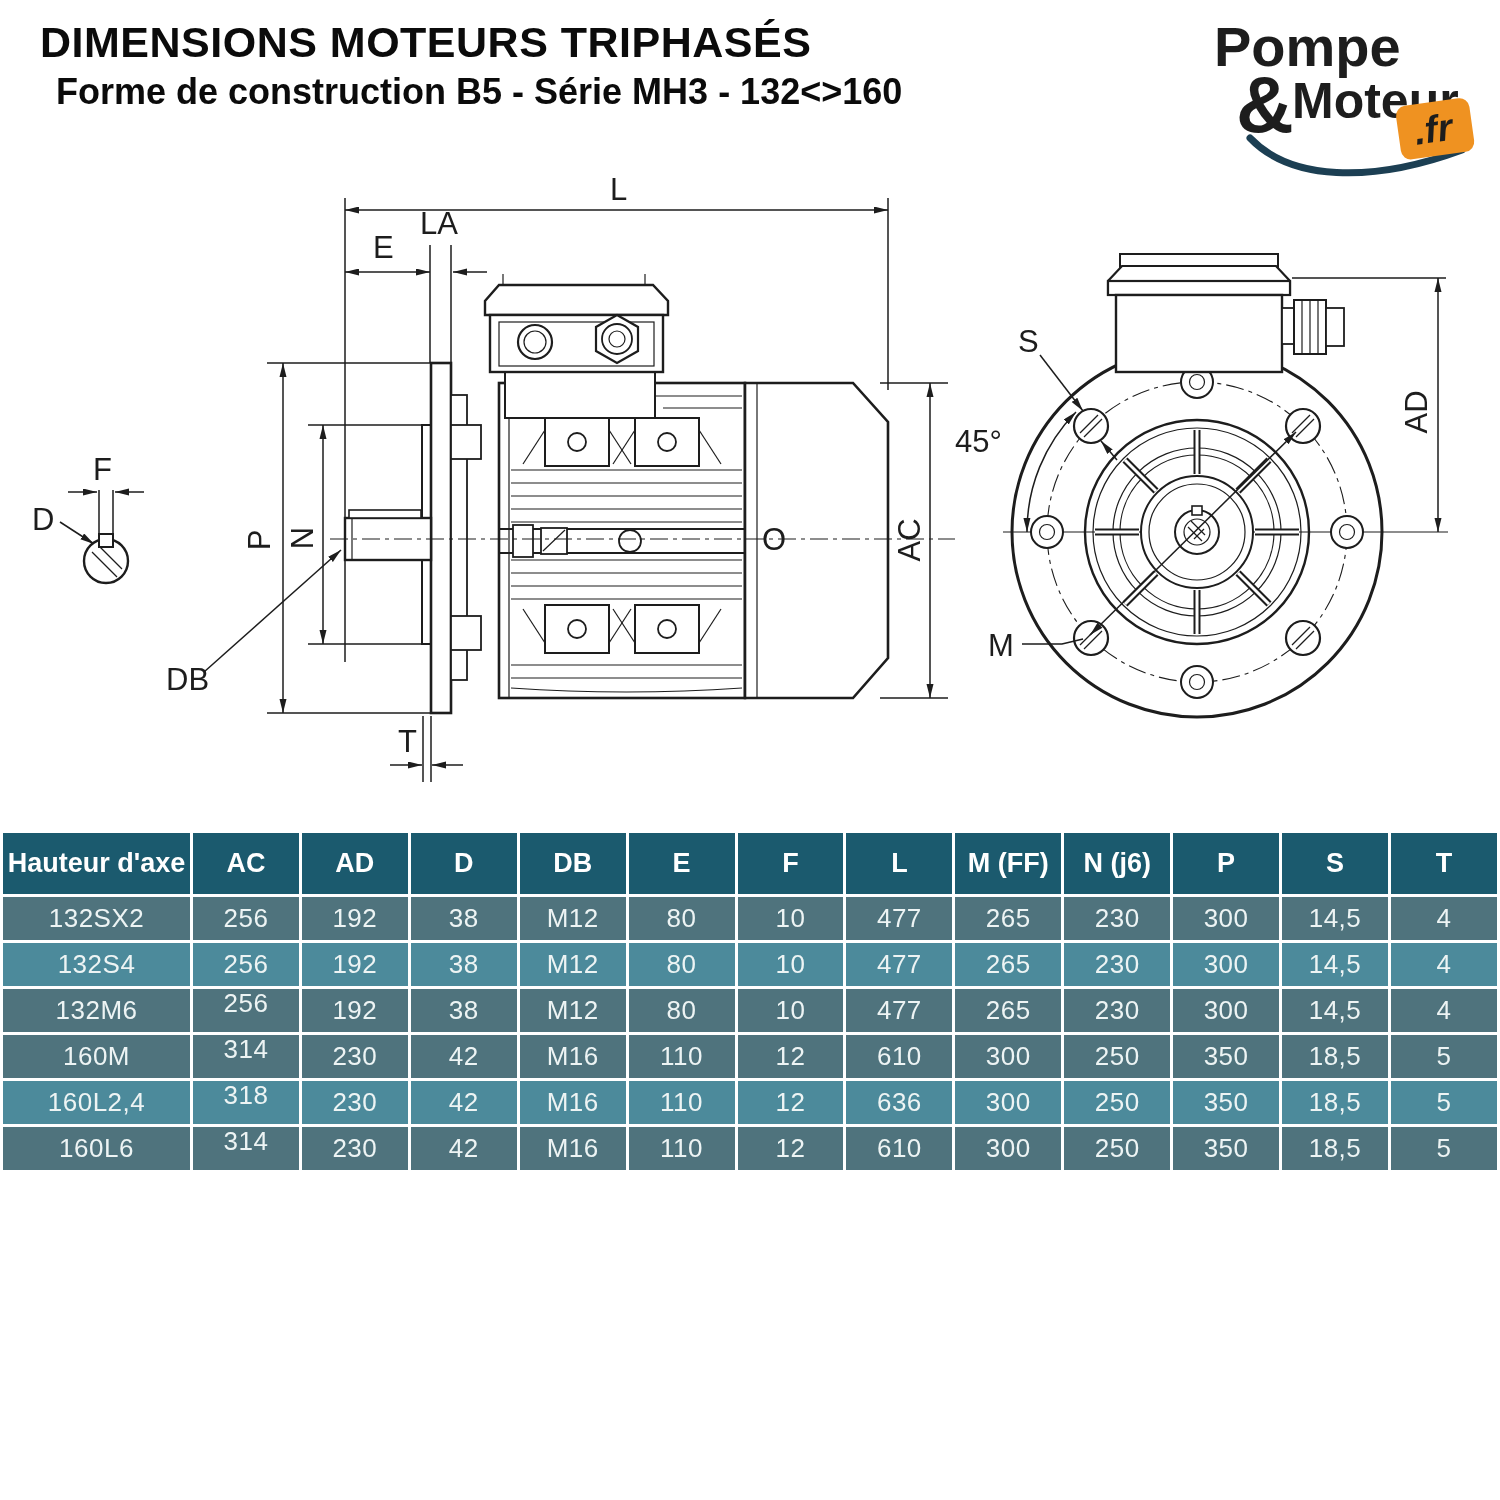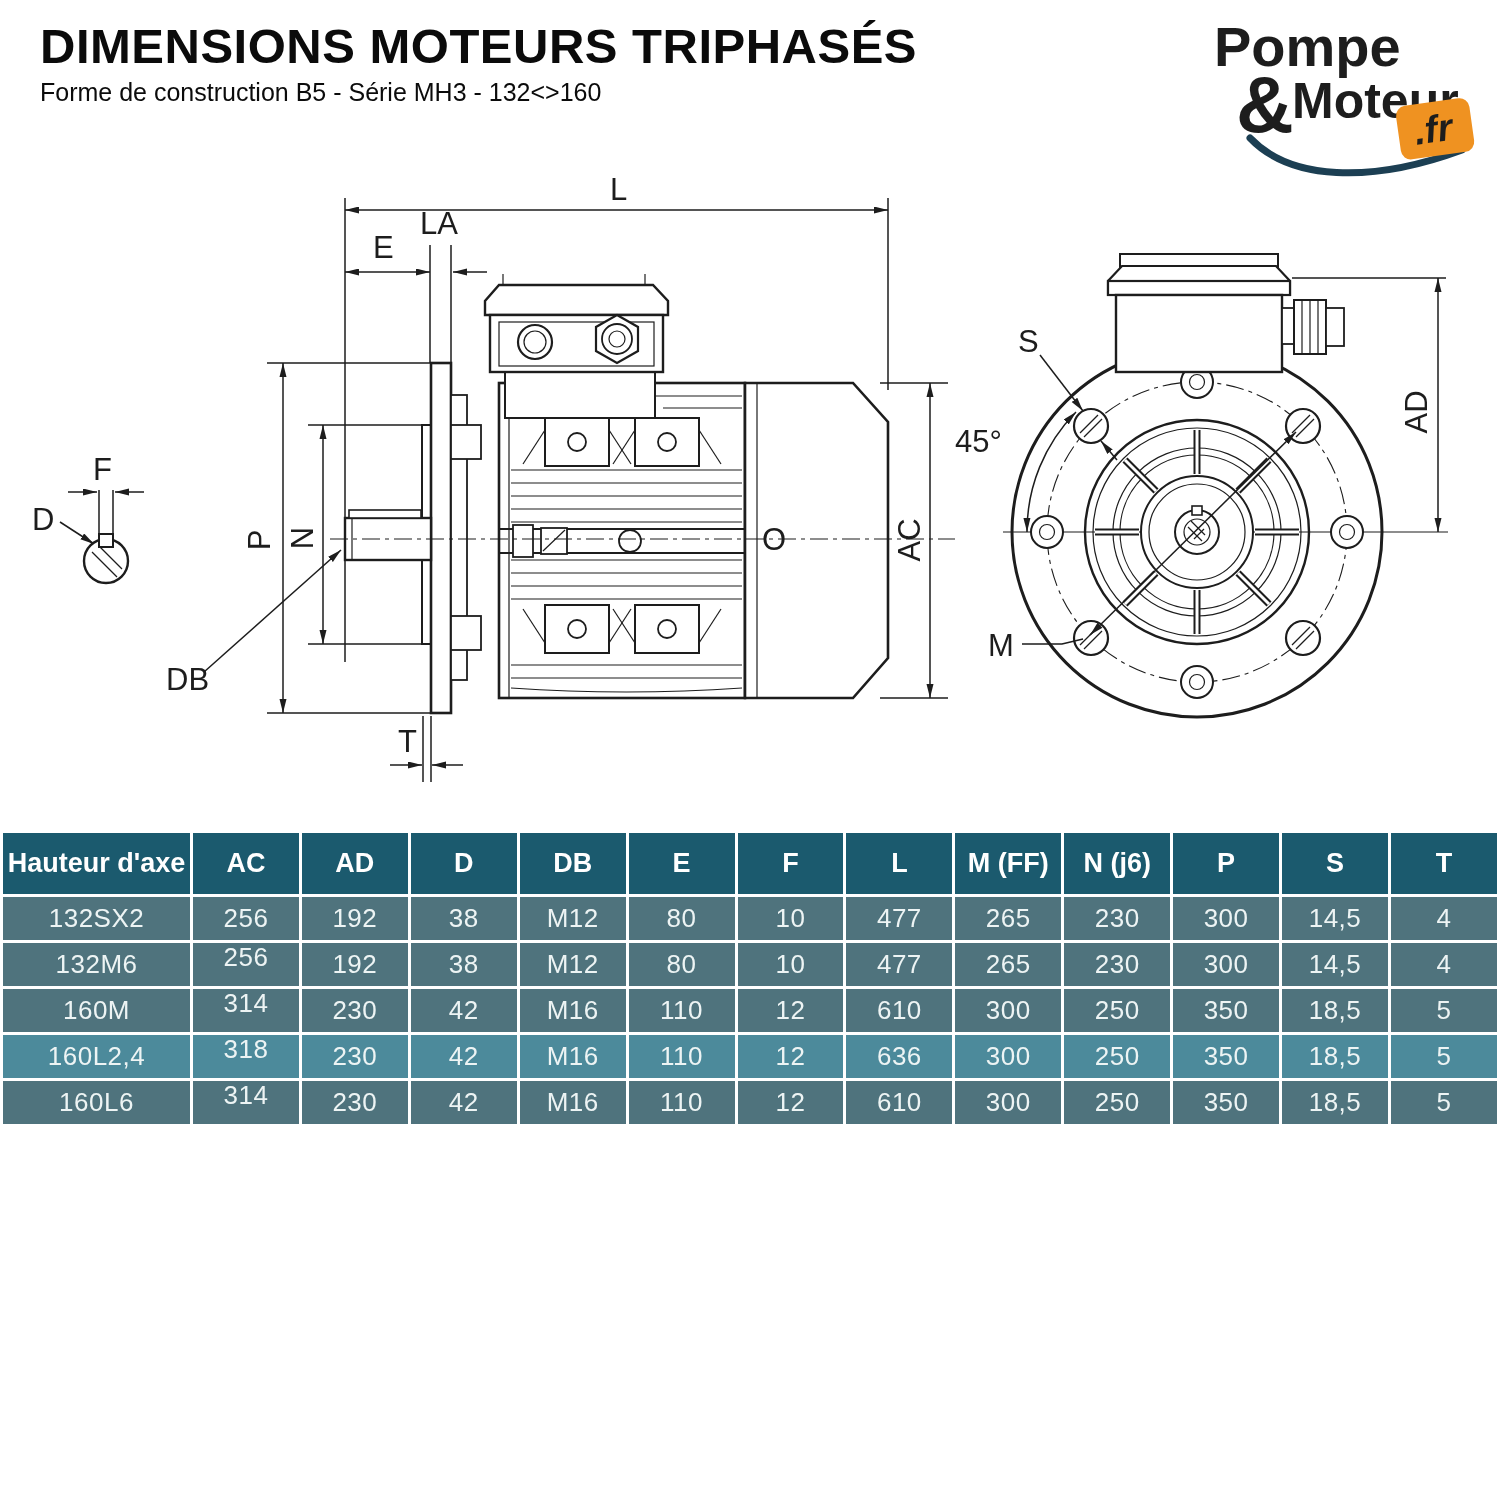--- a/index.html
+++ b/index.html
@@ -4,22 +4,22 @@
 <style>
   :root{
     --header_bg:#1B5A6E; --row_light:#4C8A9B; --row_dark:#4F737D; --highlight_row:#F6891E;
     --logo_teal:#2F6F80; --logo_navy:#1C3F53; --logo_orange:#EF9221; --ink:#1d1d1d;
   }
   *{box-sizing:border-box}
   html,body{margin:0;padding:0}
   body{width:1500px;height:1500px;background:#ffffff;position:relative;overflow:hidden;
        font-family:"Liberation Sans",sans-serif;color:#111}
   .titleblock{position:absolute;left:40px;top:18px}
-  .titleblock h1{margin:0;font-size:49px;font-weight:800;letter-spacing:.5px;color:#0b0b0b}
-  .titleblock p{margin:4px 0 0 0;font-size:25px;font-weight:400;color:#0b0b0b}
+  .titleblock h1{margin:0;font-size:43px;font-weight:800;letter-spacing:.5px;color:#0b0b0b}
+  .titleblock p{margin:4px 0 0 16px;font-size:36px;font-weight:700;color:#0b0b0b}
   .logo{position:absolute;left:1178px;top:8px}
   .drawing{position:absolute;left:0;top:150px}
   svg text{font-family:"Liberation Sans",sans-serif;fill:var(--ink)}
   .o{stroke:var(--ink);fill:none}
   .w{fill:#fff;stroke:var(--ink)}
   .dim line,.dim path{stroke:var(--ink);stroke-width:1.5;fill:none}
   .thin{stroke-width:1.2}
   .lab{font-size:31px}
   .cl{stroke:var(--ink);stroke-width:1.1;stroke-dasharray:18 5 4 5;fill:none}
   .tablewrap{position:absolute;left:0;top:830px;width:1500px}
@@ -352,20 +352,35 @@
           <td>M12</td>
           <td>80</td>
           <td>10</td>
           <td>477</td>
           <td>265</td>
           <td>230</td>
           <td>300</td>
           <td>14,5</td>
           <td>4</td>
         </tr>
+        <tr class="light">
+          <td>132S4</td>
+          <td>256</td>
+          <td>192</td>
+          <td>38</td>
+          <td>M12</td>
+          <td>80</td>
+          <td>10</td>
+          <td>477</td>
+          <td>265</td>
+          <td>230</td>
+          <td>300</td>
+          <td>14,5</td>
+          <td>4</td>
+        </tr>
         <tr class="dark">
           <td>132M6</td>
           <td class="up">256</td>
           <td>192</td>
           <td>38</td>
           <td>M12</td>
           <td>80</td>
           <td>10</td>
           <td>477</td>
           <td>265</td>

